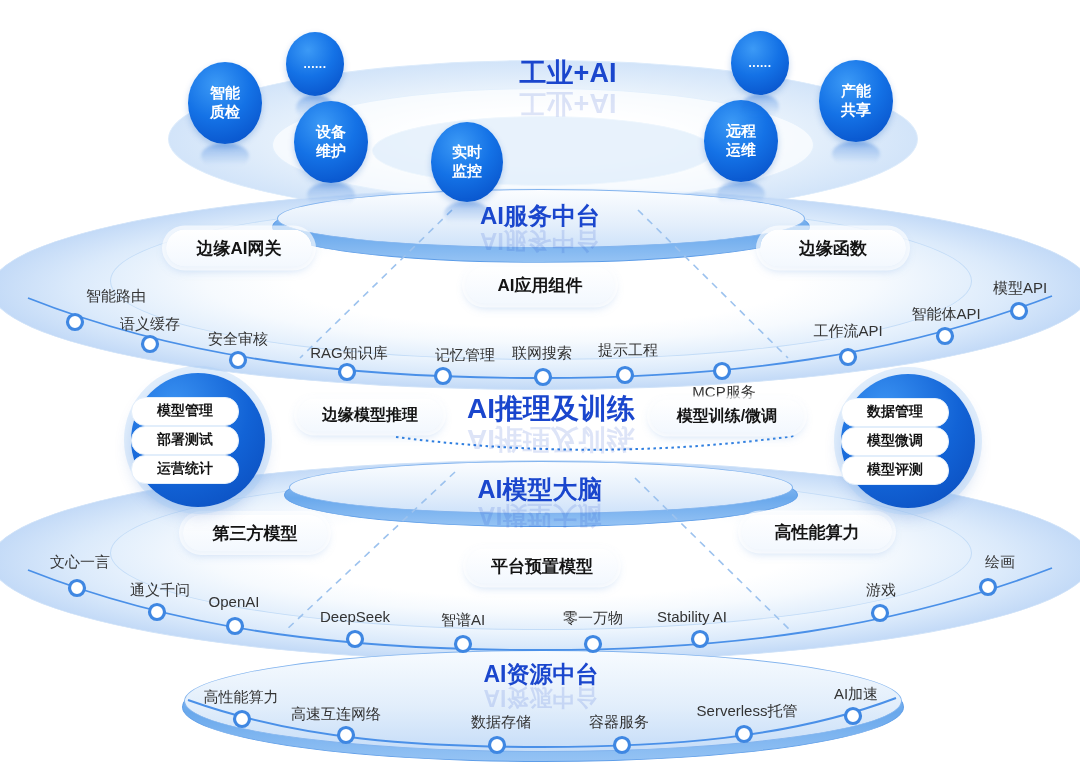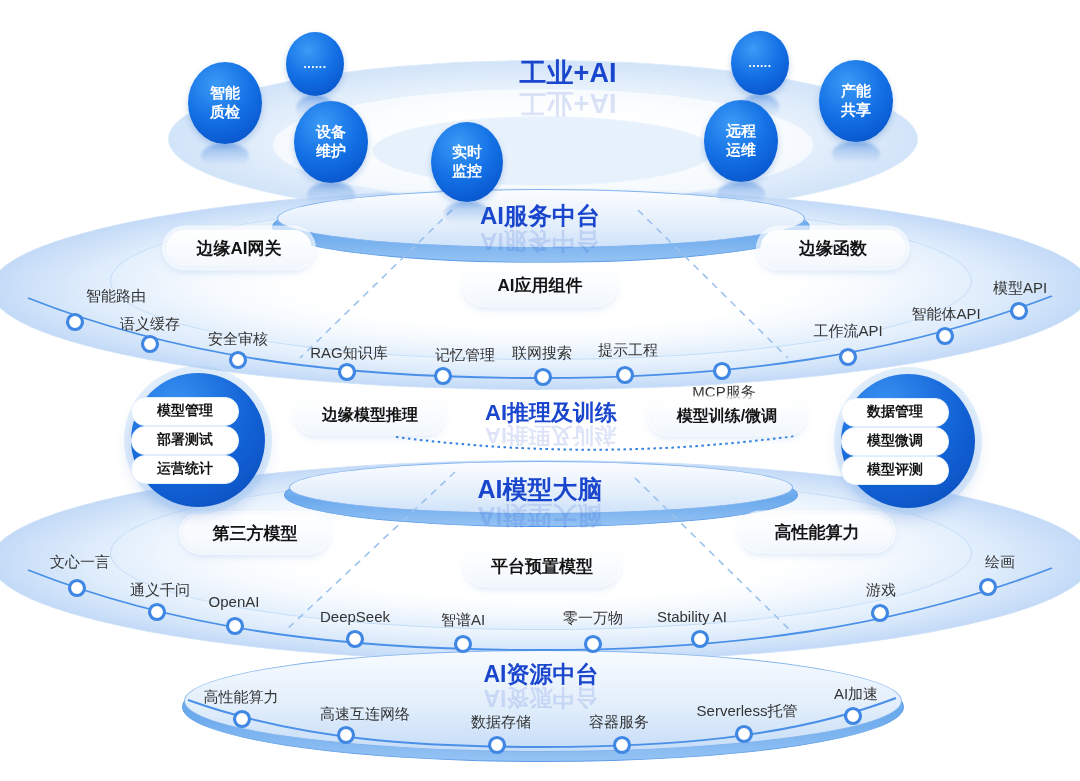--- a/index.html
+++ b/index.html
@@ -166,21 +166,21 @@
   </svg>
 
   <div class="abs-c layer-title" style="left:568px;top:88px;font-size:27px;">
     <span>工业+AI</span>
     <span class="mirror">工业+AI</span>
   </div>
   <div class="abs-c layer-title" style="left:540px;top:228px;font-size:24px;">
     <span>AI服务中台</span>
     <span class="mirror">AI服务中台</span>
   </div>
-  <div class="abs-c layer-title" style="left:551px;top:424px;font-size:22px;">
+  <div class="abs-c layer-title" style="left:551px;top:424px;font-size:28px;">
     <span>AI推理及训练</span>
     <span class="mirror">AI推理及训练</span>
   </div>
   <div class="abs-c layer-title" style="left:540px;top:502px;font-size:25px;">
     <span>AI模型大脑</span>
     <span class="mirror">AI模型大脑</span>
   </div>
   <div class="abs-c layer-title" style="left:541px;top:686px;font-size:23px;">
     <span>AI资源中台</span>
     <span class="mirror">AI资源中台</span>
@@ -268,19 +268,19 @@
   <div class="abs-c ring-label" style="left:160px;top:590px;">通义千问</div>
   <div class="abs-c ring-label" style="left:234px;top:601px;">OpenAI</div>
   <div class="abs-c ring-label" style="left:355px;top:616px;">DeepSeek</div>
   <div class="abs-c ring-label" style="left:463px;top:620px;">智谱AI</div>
   <div class="abs-c ring-label" style="left:593px;top:618px;">零一万物</div>
   <div class="abs-c ring-label" style="left:692px;top:616px;">Stability AI</div>
   <div class="abs-c ring-label" style="left:881px;top:590px;">游戏</div>
   <div class="abs-c ring-label" style="left:1000px;top:562px;">绘画</div>
 
   <div class="abs-c ring-label" style="left:241px;top:697px;">高性能算力</div>
-  <div class="abs-c ring-label" style="left:365px;top:714px;">高速互连网络</div>
+  <div class="abs-c ring-label" style="left:336px;top:714px;">高速互连网络</div>
   <div class="abs-c ring-label" style="left:501px;top:722px;">数据存储</div>
   <div class="abs-c ring-label" style="left:619px;top:722px;">容器服务</div>
   <div class="abs-c ring-label" style="left:747px;top:711px;">Serverless托管</div>
   <div class="abs-c ring-label" style="left:856px;top:694px;">AI加速</div>
 
 </div>
 
 </body></html>

